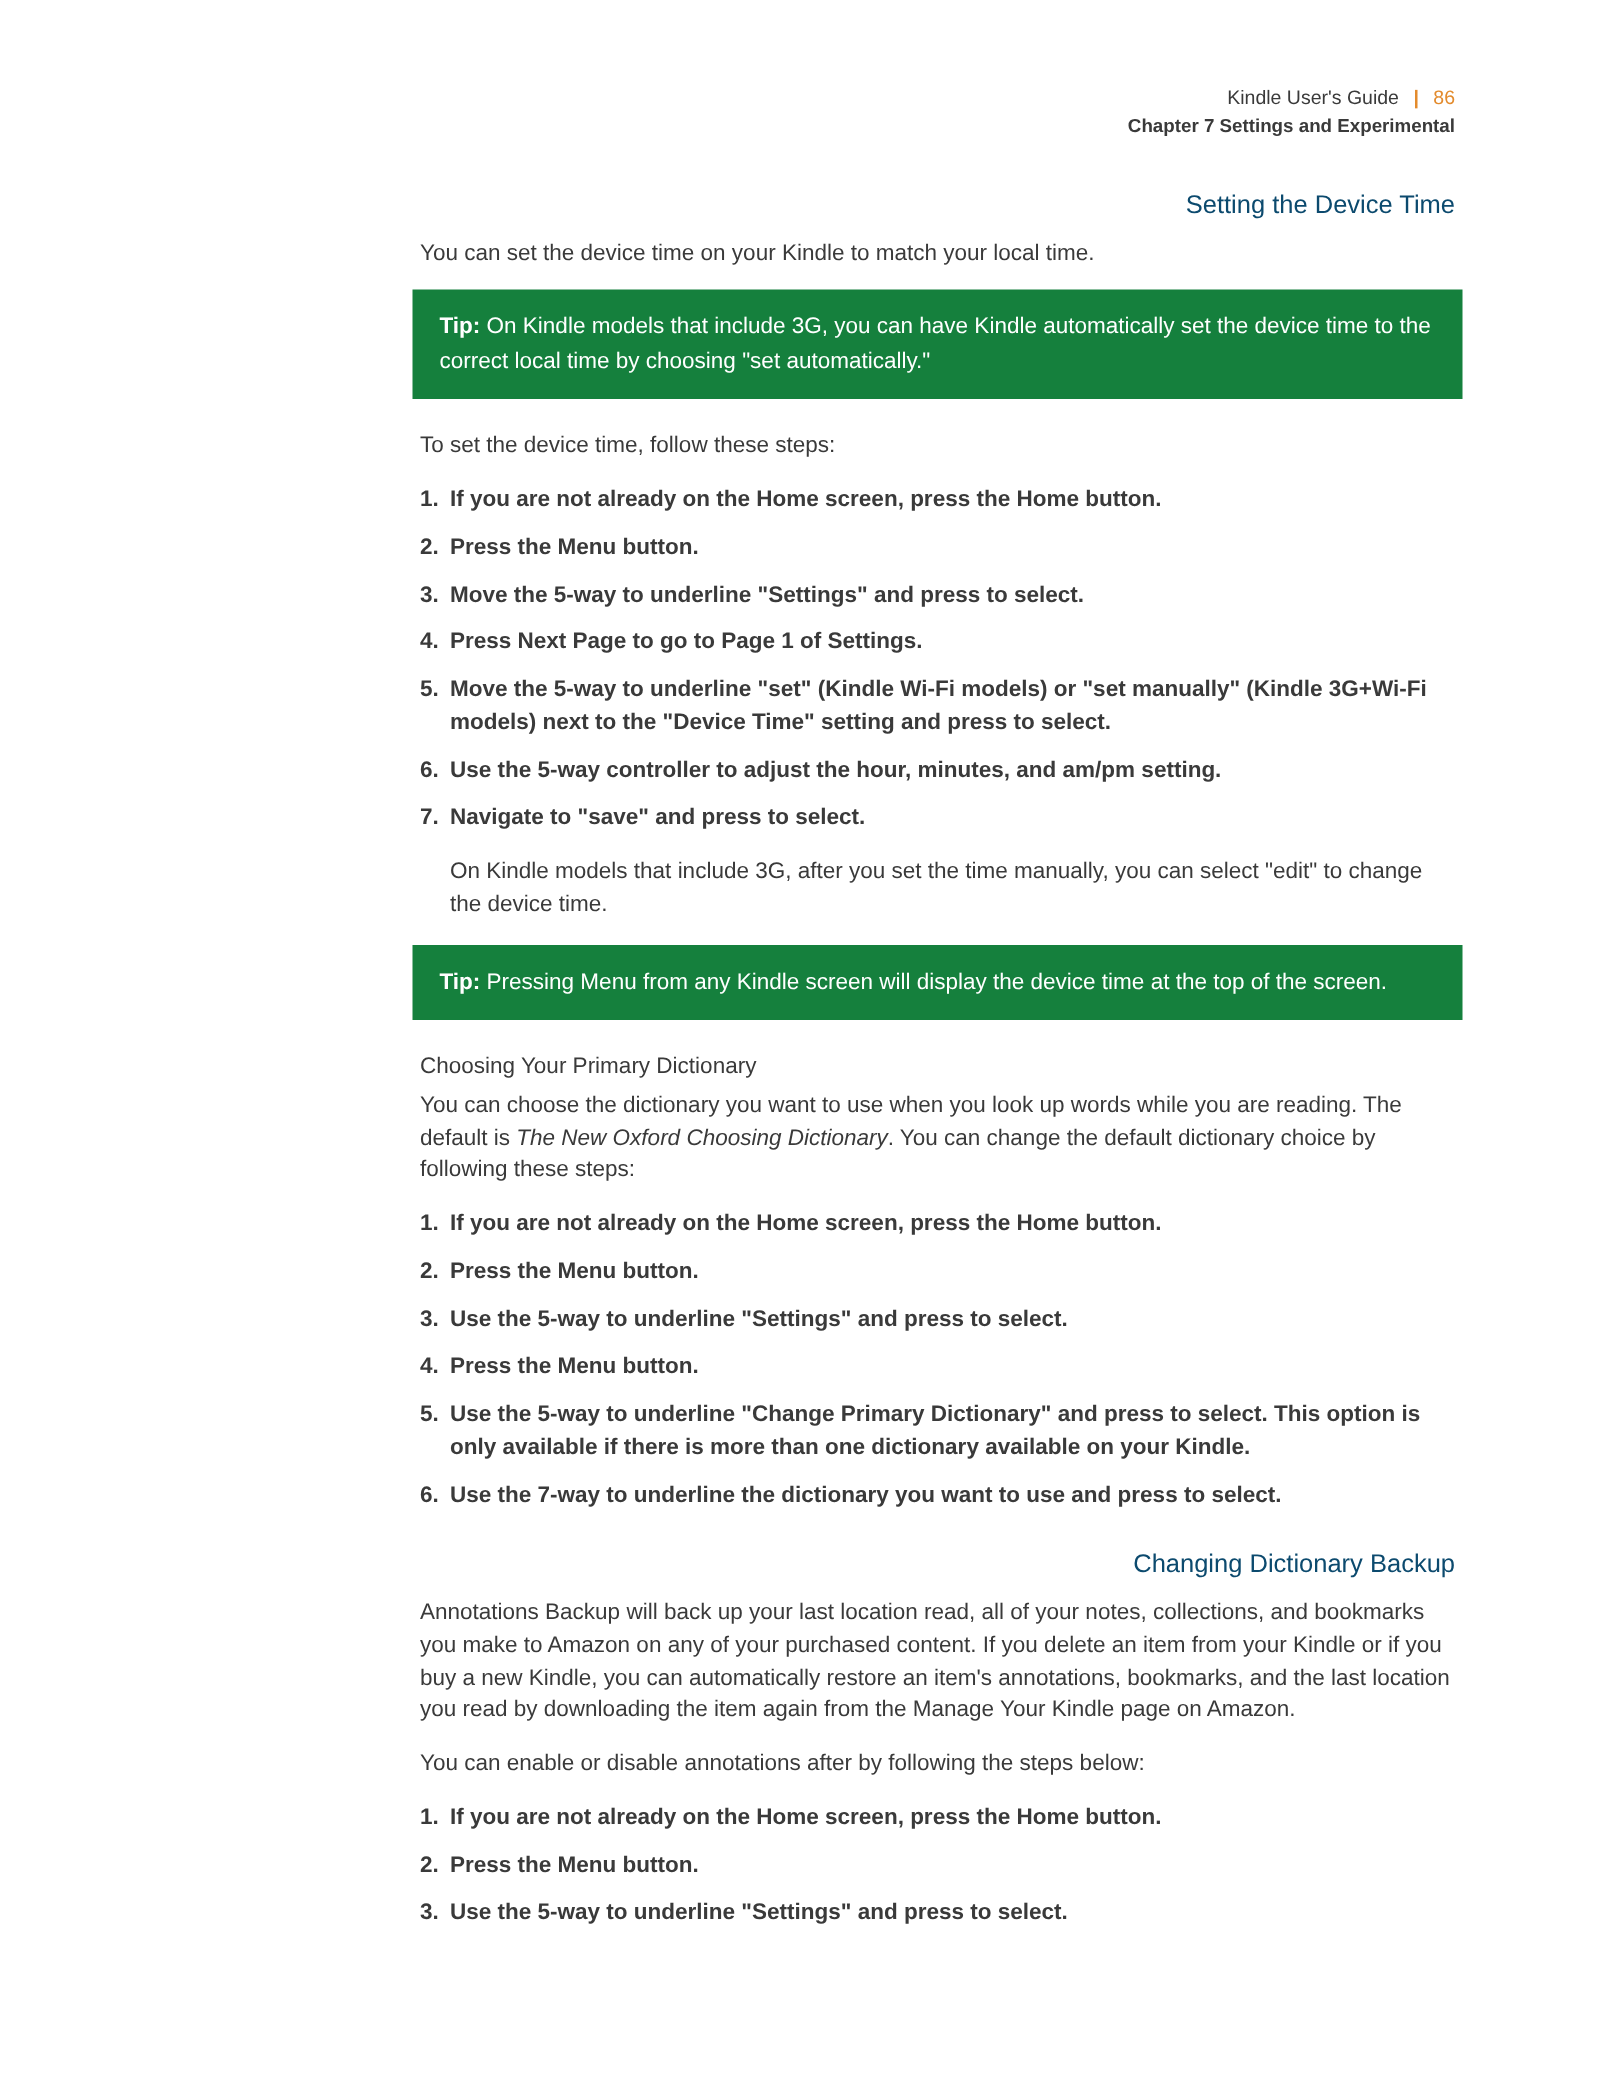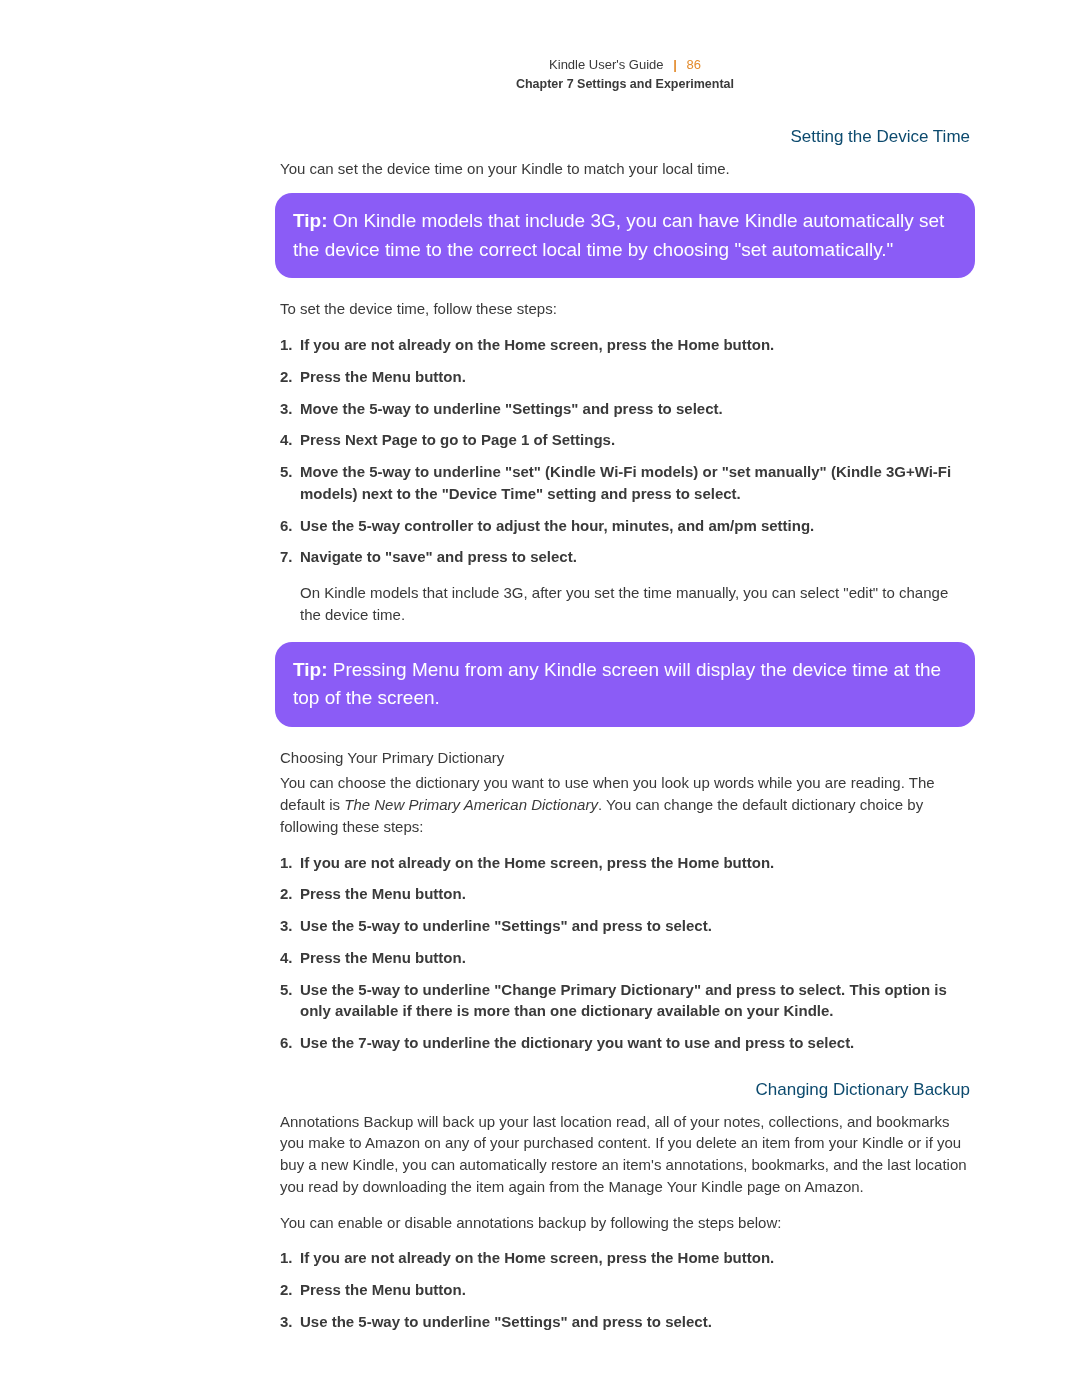--- a/index.html
+++ b/index.html
@@ -12,21 +12,21 @@
     line-height: 1.45;
   }
   .page {
     width: 1080px;
     min-height: 1397px;
     padding: 56px 110px 80px 280px;
     box-sizing: border-box;
     position: relative;
   }
   .running-head {
-    text-align: center;
+    text-align: right;
     font-size: 13px;
     margin-bottom: 32px;
   }
   .running-head .guide {
     color: #3a3a3a;
   }
   .running-head .sep {
     color: #e38b2d;
     padding: 0 6px;
     font-weight: bold;
@@ -43,27 +43,26 @@
     font-size: 17px;
     font-weight: normal;
     margin: 24px 0 8px 0;
     color: #0c4a6e;
     text-align: right;
   }
   p {
     margin: 6px 0 14px 0;
   }
   .tipbox {
-    background: #8b5cf6;
+    background: #15803d;
     color: #ffffff;
     padding: 14px 18px;
     margin: 14px -5px 20px -5px;
-    font-size: 19px;
+    font-size: 15px;
     line-height: 1.5;
-    border-radius: 17px;
   }
   .tipbox .tip-label {
     font-weight: bold;
   }
   ol.steps {
     list-style: none;
     padding: 0;
     margin: 10px 0 14px 0;
   }
   ol.steps > li {
@@ -128,35 +127,35 @@
   </ol>
 
   <p class="indent-note">On Kindle models that include 3G, after you set the time manually, you can select "edit" to change the device time.</p>
 
   <div class="tipbox">
     <span class="tip-label">Tip:</span><span> Pressing Menu from any Kindle screen will display the device time at the top of the screen.</span>
   </div>
 
   <p class="subhead">Choosing Your Primary Dictionary</p>
   <p class="dict-paragraph">
-    <span>You can choose the dictionary you want to use when you look up words while you are reading. The default is </span><span class="italic">The New Primary American Dictionary</span><span>. You can change the default dictionary choice by following these steps:</span>
+    <span>You can choose the dictionary you want to use when you look up words while you are reading. The default is </span><span class="italic">The New Oxford Choosing Dictionary</span><span>. You can change the default dictionary choice by following these steps:</span>
   </p>
 
   <ol class="steps">
     <li data-num="1">If you are not already on the Home screen, press the Home button.</li>
     <li data-num="2">Press the Menu button.</li>
     <li data-num="3">Use the 5-way to underline "Settings" and press to select.</li>
     <li data-num="4">Press the Menu button.</li>
     <li data-num="5">Use the 5-way to underline "Change Primary Dictionary" and press to select. This option is only available if there is more than one dictionary available on your Kindle.</li>
     <li data-num="6">Use the 7-way to underline the dictionary you want to use and press to select.</li>
   </ol>
 
   <h2 class="section">Changing Dictionary Backup</h2>
   <p>Annotations Backup will back up your last location read, all of your notes, collections, and bookmarks you make to Amazon on any of your purchased content. If you delete an item from your Kindle or if you buy a new Kindle, you can automatically restore an item's annotations, bookmarks, and the last location you read by downloading the item again from the Manage Your Kindle page on Amazon.</p>
-  <p>You can enable or disable annotations backup by following the steps below:</p>
+  <p>You can enable or disable annotations after by following the steps below:</p>
 
   <ol class="steps">
     <li data-num="1">If you are not already on the Home screen, press the Home button.</li>
     <li data-num="2">Press the Menu button.</li>
     <li data-num="3">Use the 5-way to underline "Settings" and press to select.</li>
   </ol>
 
 </div>
 
 </body></html>

